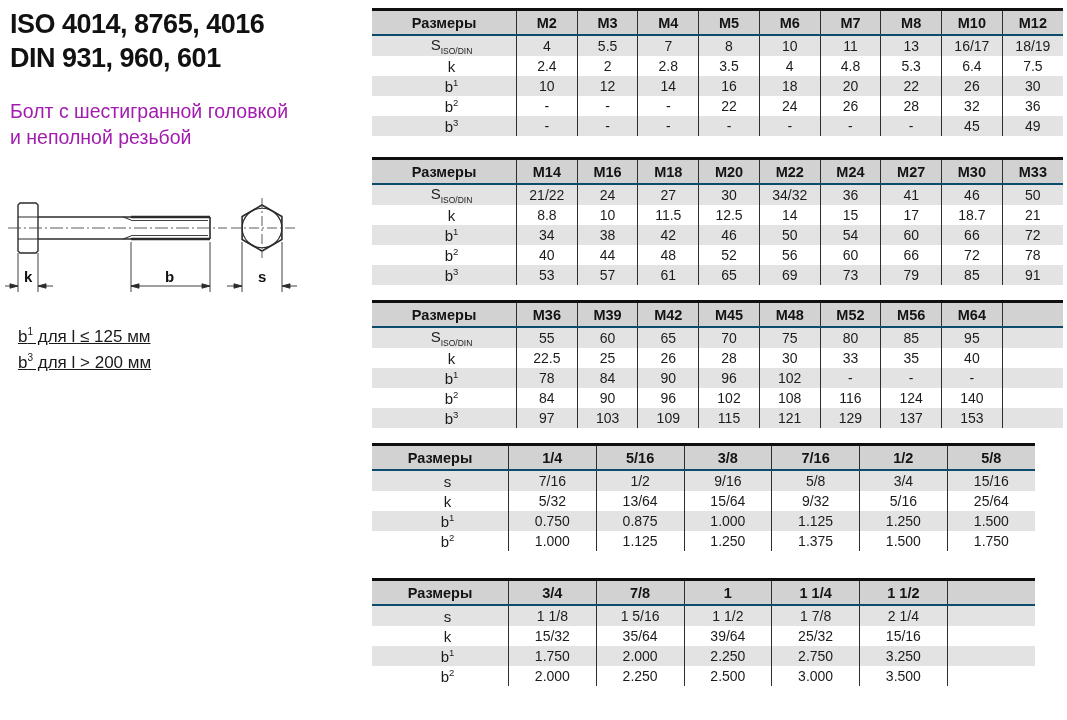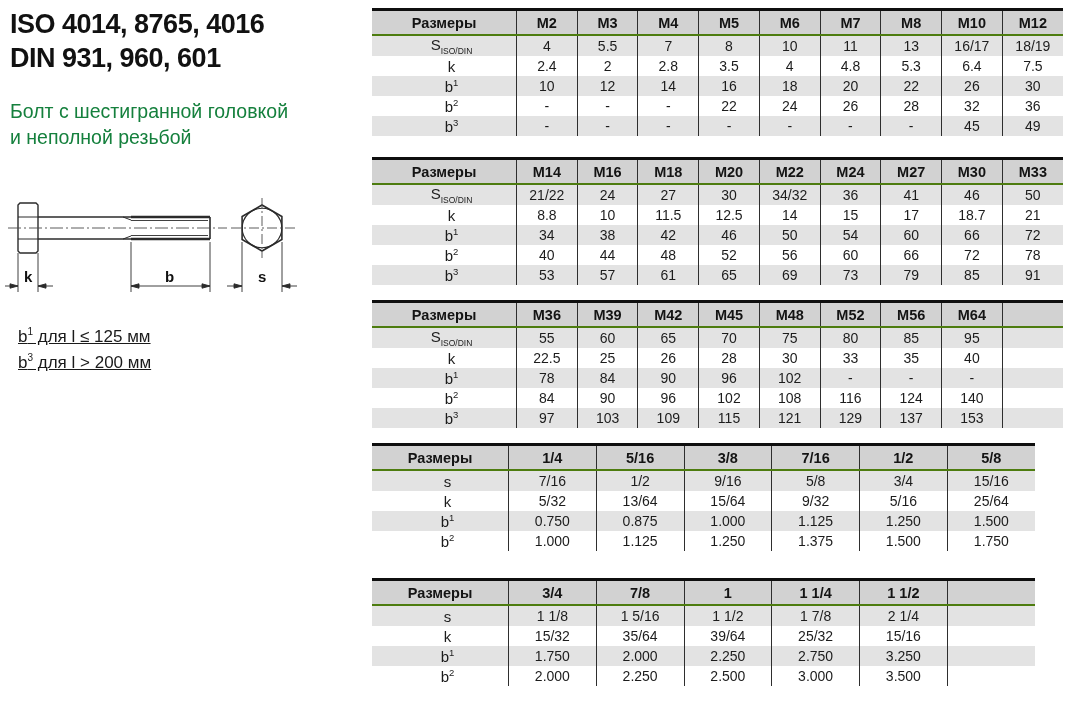--- a/index.html
+++ b/index.html
@@ -3,21 +3,21 @@
 <meta charset="utf-8">
 <style>
   html,body { margin:0; padding:0; }
   body {
     width:1067px; height:720px; position:relative; background:#ffffff;
     font-family:"Liberation Sans", sans-serif; color:#1a1a1a; overflow:hidden;
   }
   
   .left-panel { position:absolute; left:10px; top:8px; width:355px; }
   .title { font-size:27px; font-weight:bold; line-height:1.25; letter-spacing:-0.5px; color:#111; }
-  .subtitle { font-size:19.5px; line-height:1.35; color:#15803d; margin-top:0; }
+  .subtitle { font-size:19.5px; line-height:1.35; color:#a21caf; margin-top:0; }
   .subtitle-block { margin-top:22px; }
   .drawing-wrap { position:absolute; left:-5px; top:178px; width:330px; height:120px; }
   .notes { position:absolute; left:8px; top:316px; font-size:17px; line-height:1.55; color:#1a1a1a;text-decoration:underline; }
   .notes sup { font-size:10px; }
   svg text { font-family:"Liberation Sans", sans-serif; }
 
   
   #tables { position:absolute; left:372px; top:0; width:695px; height:720px; }
   #tables table {
     border-collapse:collapse; table-layout:fixed; position:absolute; left:0;
@@ -27,21 +27,21 @@
   .tbl-1 { top:157px; width:691px; }
   .tbl-2 { top:300px; width:691px; }
   .tbl-3 { top:443px; width:663px; }
   .tbl-4 { top:578px; width:663px; }
 
   #tables th, #tables td {
     border-left:1px solid #2e2e2e; text-align:center; vertical-align:middle;
     padding:0 2px; white-space:nowrap; overflow:hidden; font-size:14px; color:#1c1c1c;
   }
   #tables th:first-child, #tables td:first-child { border-left:none; }
-  #tables thead tr { background:#d2d2d2; border-bottom:2px solid #4d7c0f; }
+  #tables thead tr { background:#d2d2d2; border-bottom:2px solid #0c4a6e; }
   #tables thead th { font-weight:bold; height:23px; font-size:14.5px; color:#141414; }
   #tables tbody tr:nth-child(odd) { background:#e3e3e3; }
   #tables tbody tr:nth-child(even) { background:#ffffff; }
   #tables tbody td { height:20px; }
   #tables td.rowlabel { font-size:15px;padding-left:17px; }
   #tables td.rowlabel sup { font-size:9.5px; }
   #tables td.rowlabel sub { font-size:8.5px; }
 
   .tbl-0 th:first-child, .tbl-1 th:first-child, .tbl-2 th:first-child { width:140px; }
   .tbl-3 th:first-child, .tbl-4 th:first-child { width:132px; }

